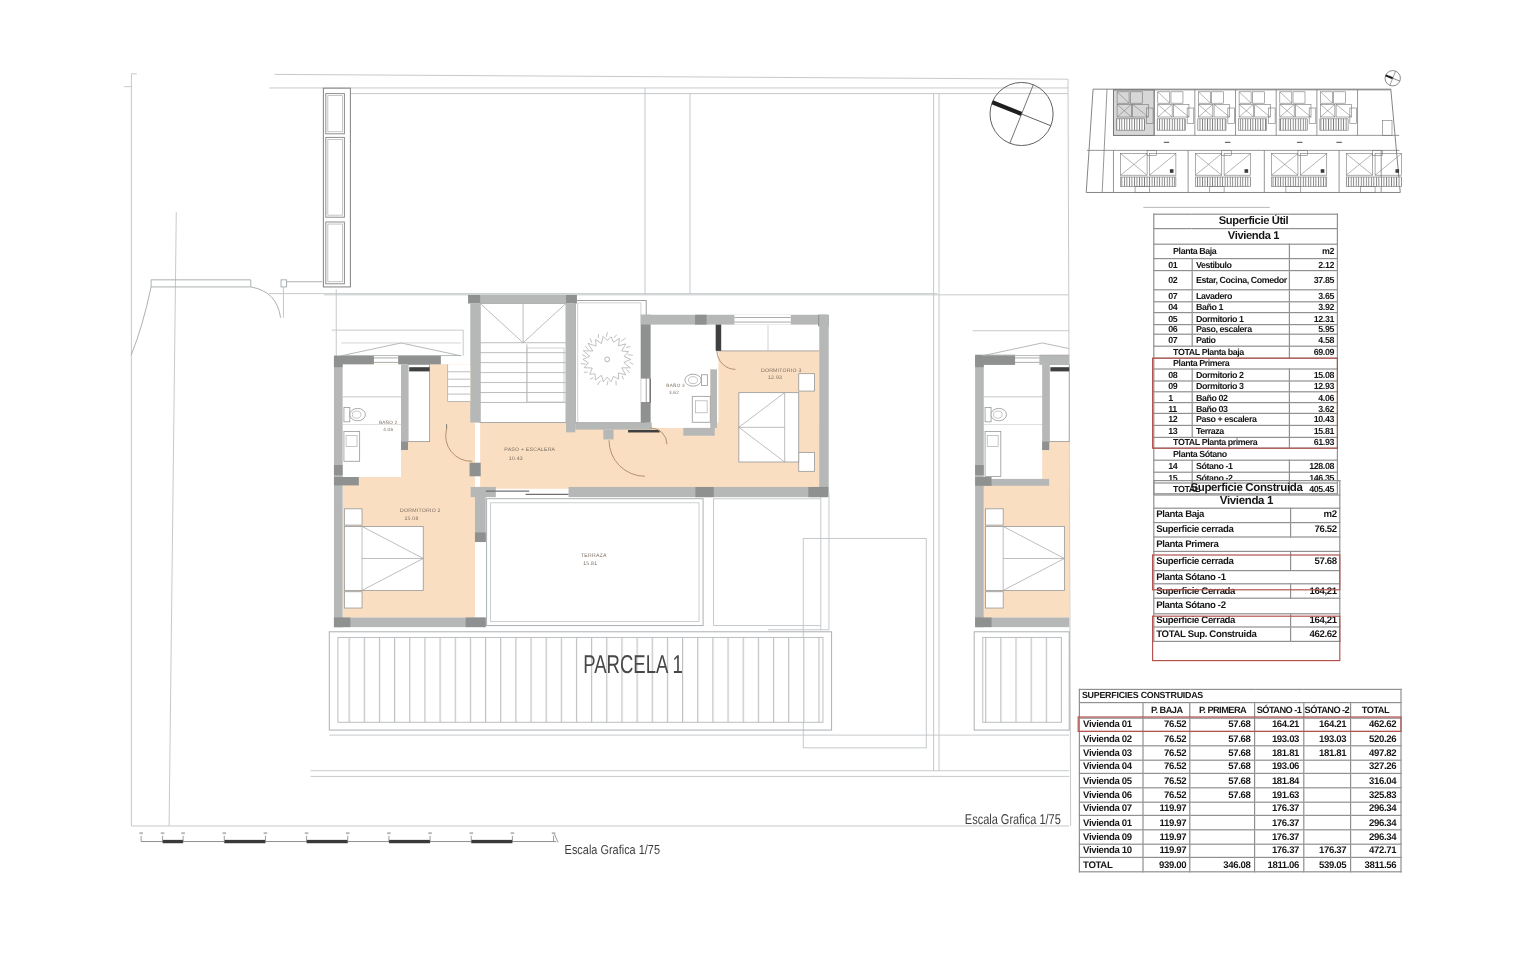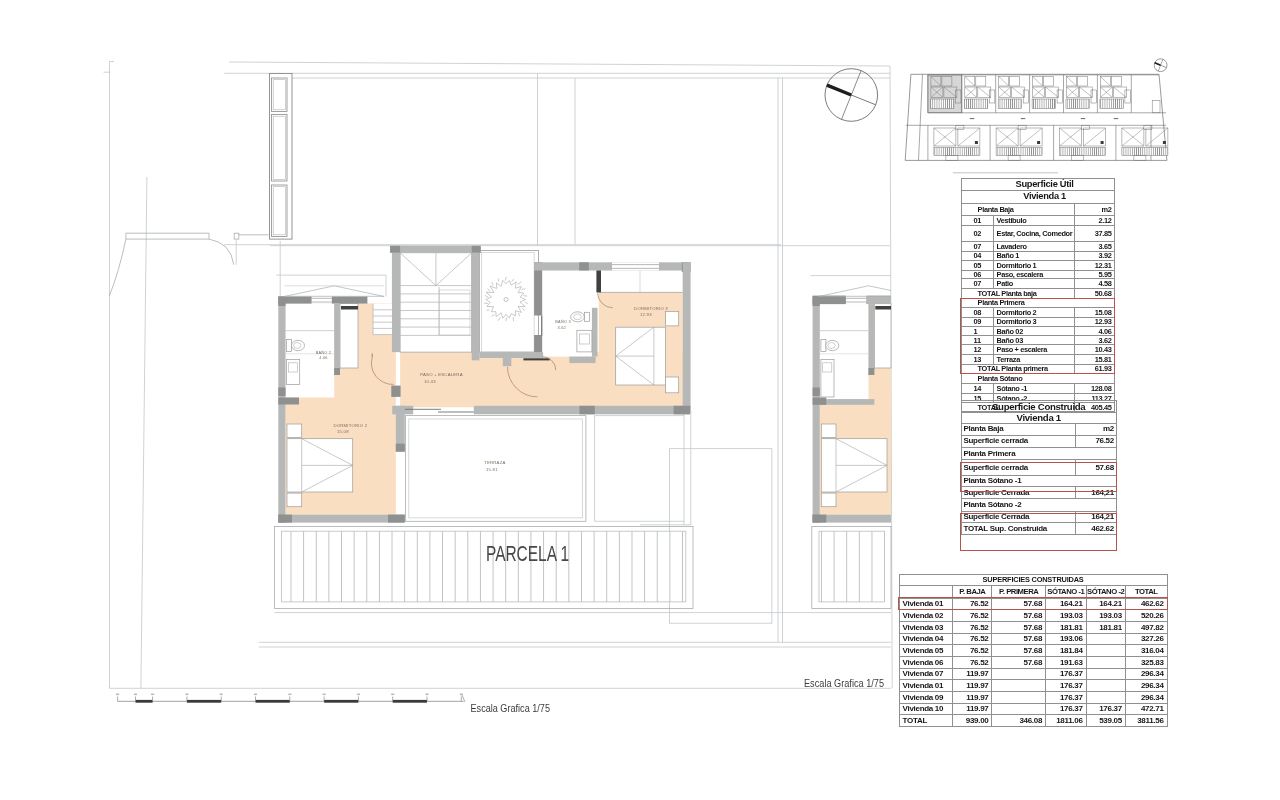--- a/index.html
+++ b/index.html
@@ -10,21 +10,21 @@
 .t1 td{font-size:7.4px;font-weight:bold;line-height:7px;letter-spacing:-0.35px;padding-left:16px;}
 .t1 .tt{text-align:center;font-size:9.3px;letter-spacing:-0.3px;}
 .t1 .nn{padding-left:12px;}
 .t1 .nm{padding-left:3px;}
 .t1 .vv{text-align:right;padding-right:2px;}
 .t2 td{font-size:8.0px;font-weight:bold;line-height:7.5px;letter-spacing:-0.3px;}
 .t2 .tt{text-align:center;font-size:9.6px;letter-spacing:-0.3px;}
 .t2 .vv{text-align:right;padding-right:2px;}
 .t2 .lb{padding-left:2px;}
 .t3 td{font-size:8.0px;font-weight:bold;line-height:7.5px;letter-spacing:-0.3px;}
-.t3 .tt3{text-align:center;font-size:7.4px;letter-spacing:-0.2px;margin-left:39px;}
+.t3 .tt3{text-align:left;font-size:7.4px;letter-spacing:-0.2px;margin-left:39px;}
 .t3 .hd3{text-align:center;font-size:7.7px;letter-spacing:-0.45px;padding:0;}
 .t3 .lb3{padding-left:3px;}
 .t3 .vv3{text-align:right;padding-right:3px;}
 .redbox{position:absolute;border:1.1px solid #b5544f;pointer-events:none;box-sizing:border-box;}
 </style></head>
 <body>
 <div id="page">
 <svg width="1280" height="800" viewBox="0 0 1280 800">
 <defs>
 <pattern id="vh" width="12.63" height="8" patternUnits="userSpaceOnUse">
@@ -461,21 +461,21 @@
           <td class="nm">Paso, escalera</td>
           <td class="vv">5.95</td>
         </tr>
         <tr style="height:9.6px">
           <td class="nn">07</td>
           <td class="nm">Patio</td>
           <td class="vv">4.58</td>
         </tr>
         <tr style="height:10.1px">
           <td colspan="2" class="lb">TOTAL Planta baja</td>
-          <td class="vv">50.68</td>
+          <td class="vv">69.09</td>
         </tr>
         <tr style="height:9.4px">
           <td colspan="3" class="lb">Planta Primera</td>
         </tr>
         <tr style="height:9.4px">
           <td class="nn">08</td>
           <td class="nm">Dormitorio 2</td>
           <td class="vv">15.08</td>
         </tr>
         <tr style="height:9.4px">
@@ -511,21 +511,21 @@
           <td colspan="3" class="lb">Planta Sótano</td>
         </tr>
         <tr style="height:9.9px">
           <td class="nn">14</td>
           <td class="nm">Sótano -1</td>
           <td class="vv">128.08</td>
         </tr>
         <tr style="height:8.9px">
           <td class="nn">15</td>
           <td class="nm">Sótano -2</td>
-          <td class="vv">113.27</td>
+          <td class="vv">146.35</td>
         </tr>
         <tr style="height:9.5px">
           <td colspan="2" class="lb">TOTAL</td>
           <td class="vv">405.45</td>
         </tr>
       </tbody>
     </table>
     <div class="redbox" style="left:959.9px;top:297.9px;width:154.8px;height:76.6px"></div>
 <table class="tb t2" style="left:960.5px;top:400px;width:155.4px">
       <colgroup>

